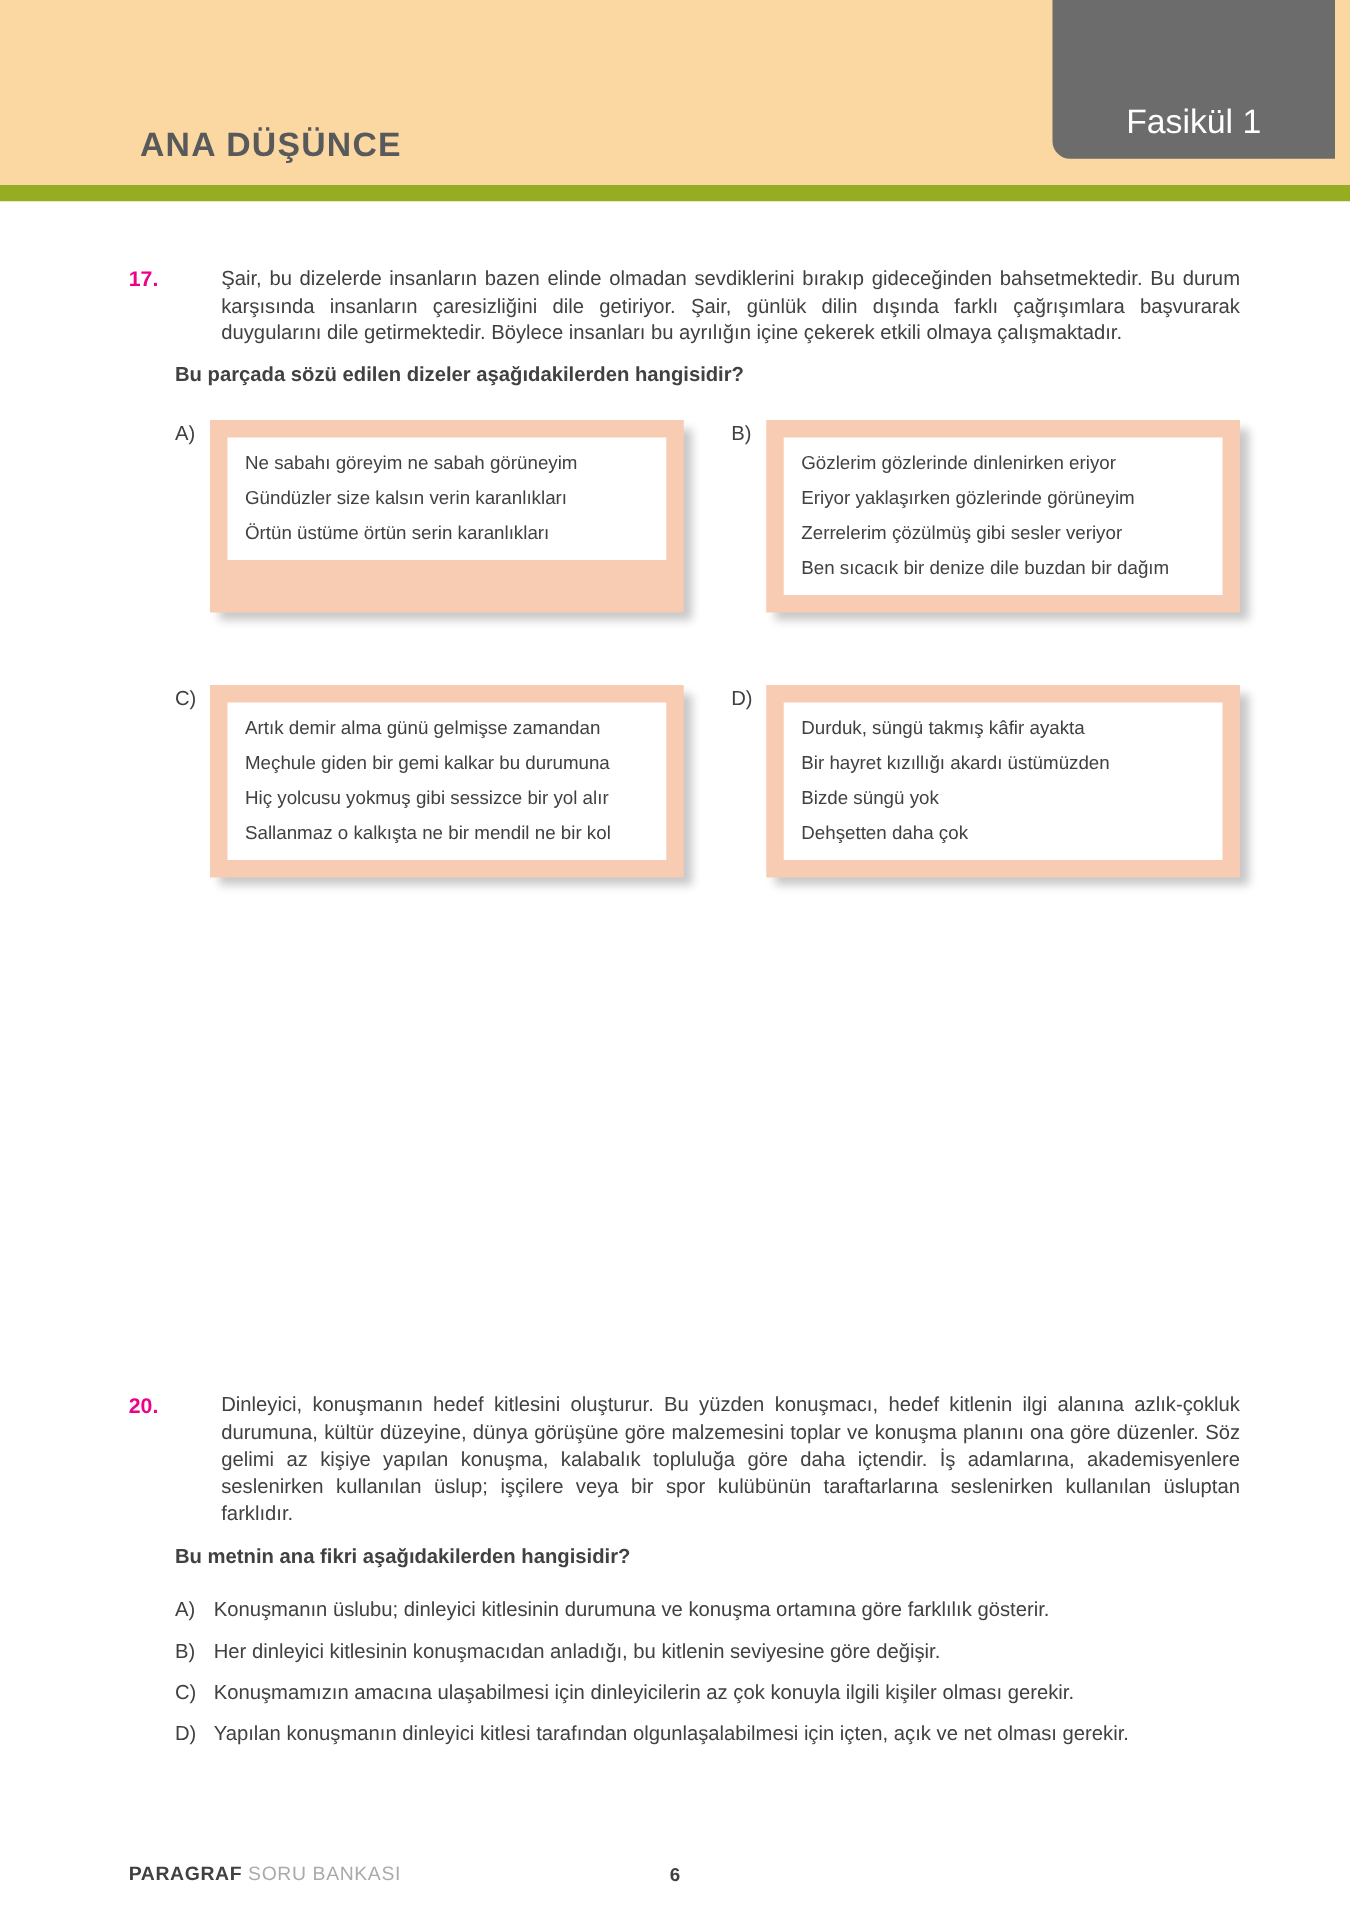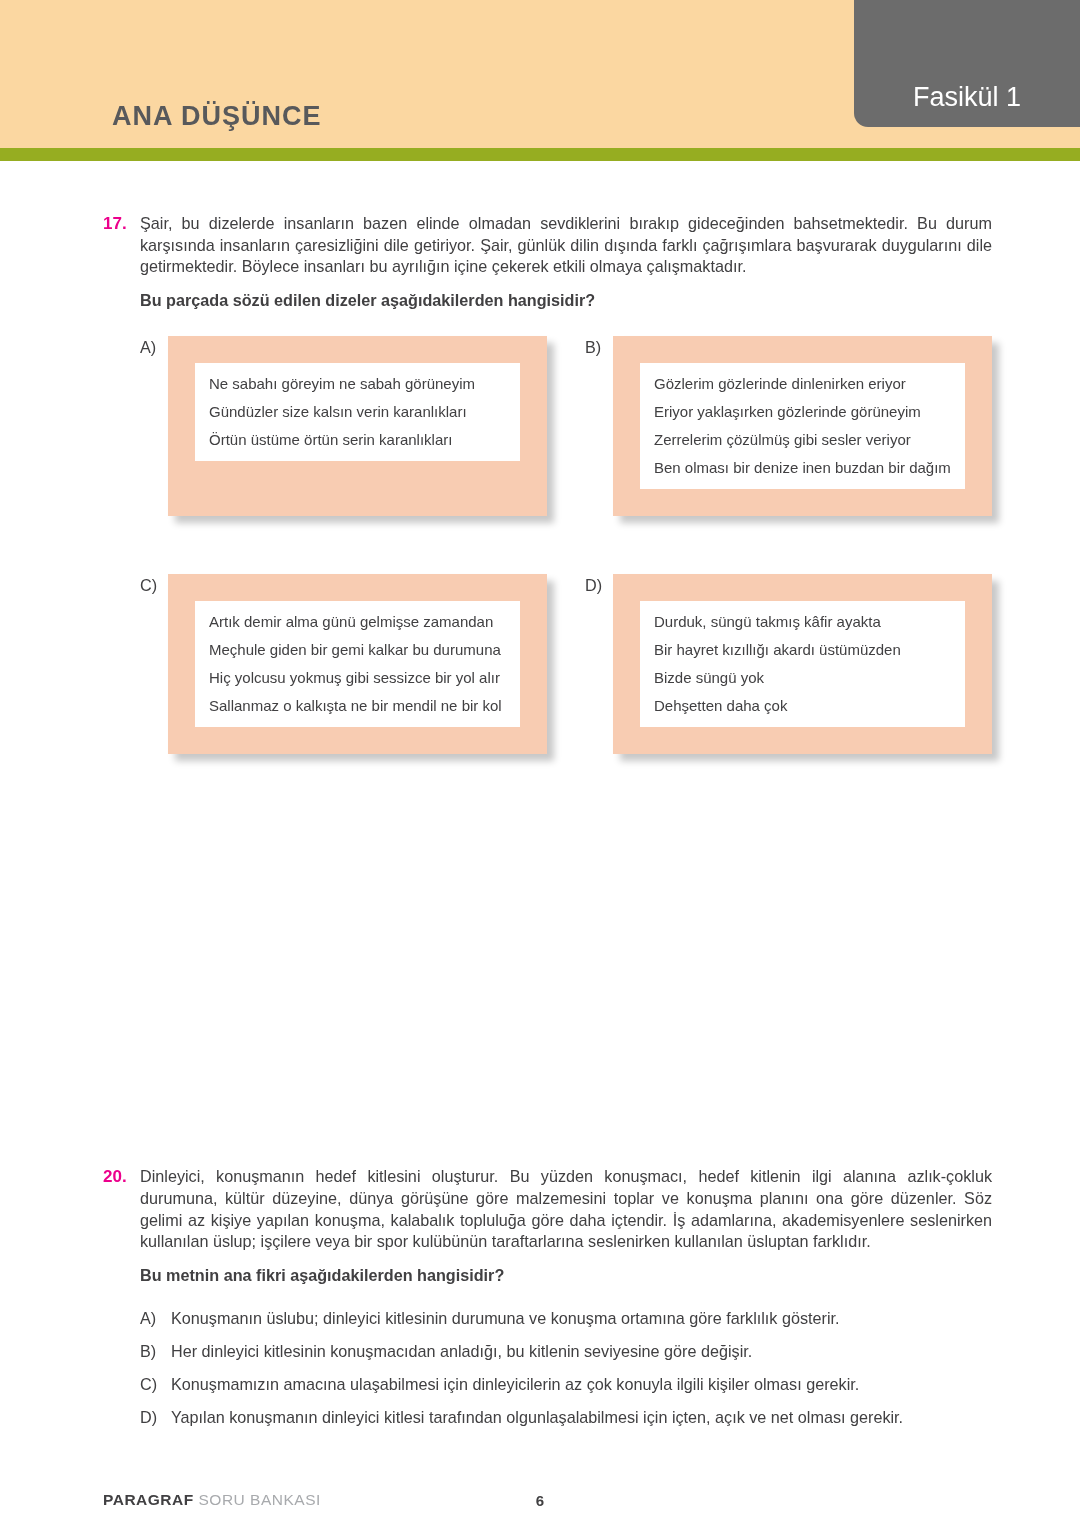--- a/index.html
+++ b/index.html
@@ -25,21 +25,21 @@
     left: 112px;
     bottom: 16px;
     font-size: 27px;
     font-weight: bold;
     letter-spacing: 1px;
     color: #58595b;
   }
   .fasikul-block {
     position: absolute;
     top: 0;
-    right: 0;
+    right: 12px;
     width: 226px;
     height: 127px;
     background: #6c6c6c;
     border-bottom-left-radius: 14px;
     display: flex;
     align-items: flex-end;
     justify-content: center;
     padding-bottom: 14px;
   }
   .fasikul-text {
@@ -51,21 +51,21 @@
     height: 13px;
     background: #96ad21;
   }
 
   
   .content {
     padding: 0 88px 0 103px;
   }
   .question { margin-top: 52px; }
   .question.q18 { margin-top: 412px; }
-  .q-head { display: flex; }
+  .q-head { display: flex; gap: 37px; }
   .q-num {
     width: 37px;
     flex-shrink: 0;
     color: #ec008c;
     font-weight: bold;
     font-size: 17px;
     line-height: 1.3;
   }
   .q-text {
     font-size: 16.2px;
@@ -94,21 +94,21 @@
   .opt-label {
     width: 28px;
     flex-shrink: 0;
     font-size: 16.2px;
     color: #414042;
     padding-top: 2px;
   }
   .poem-box {
     flex: 1;
     background: #f8ccb2;
-    padding: 27px;
+    padding: 14px;
     box-shadow: 7px 7px 7px rgba(0,0,0,0.22);
   }
   .poem-inner {
     background: #ffffff;
     padding: 7px 14px;
   }
   .poem-line {
     font-size: 15px;
     line-height: 28px;
     color: #414042;
@@ -191,21 +191,21 @@
         </div>
       </div>
 
       <div class="poem-option">
         <div class="opt-label">B)</div>
         <div class="poem-box">
           <div class="poem-inner">
             <div class="poem-line">Gözlerim gözlerinde dinlenirken eriyor</div>
             <div class="poem-line">Eriyor yaklaşırken gözlerinde görüneyim</div>
             <div class="poem-line">Zerrelerim çözülmüş gibi sesler veriyor</div>
-            <div class="poem-line">Ben olması bir denize inen buzdan bir dağım</div>
+            <div class="poem-line">Ben sıcacık bir denize dile buzdan bir dağım</div>
           </div>
         </div>
       </div>
 
       <div class="poem-option">
         <div class="opt-label">C)</div>
         <div class="poem-box">
           <div class="poem-inner">
             <div class="poem-line">Artık demir alma günü gelmişse zamandan</div>
             <div class="poem-line">Meçhule giden bir gemi kalkar bu durumuna</div>

